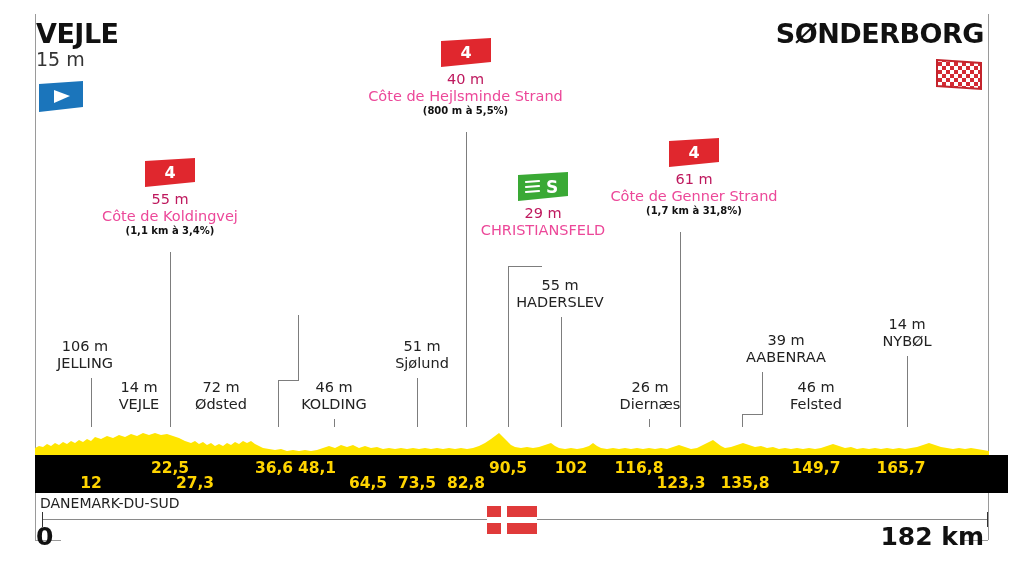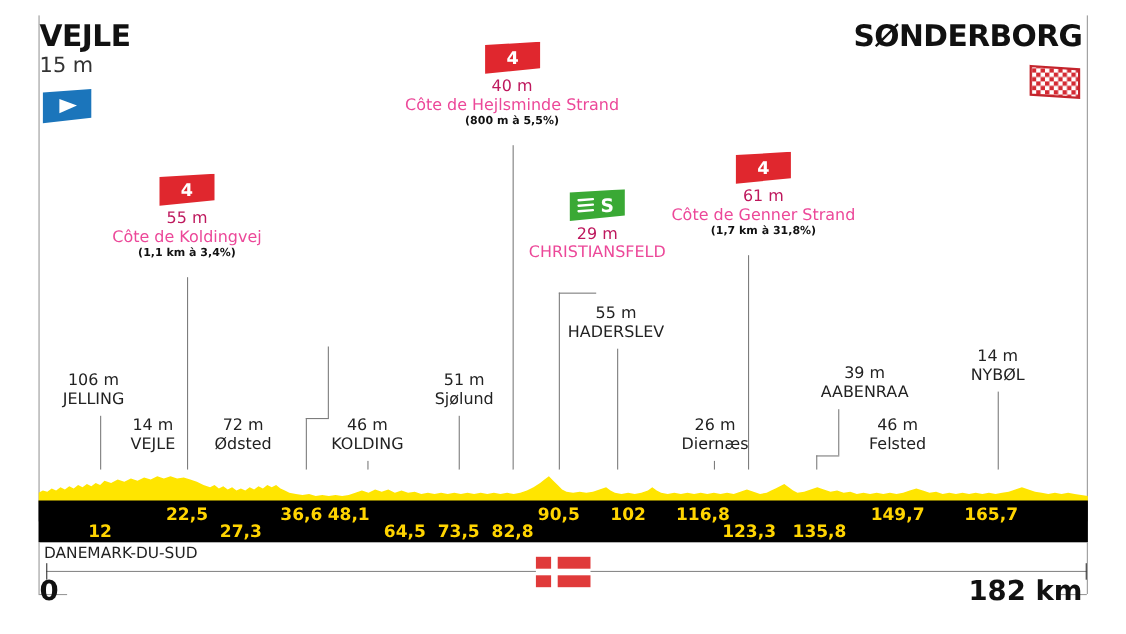--- a/index.html
+++ b/index.html
@@ -69,20 +69,21 @@
   }
 
   
   #profile-wrap{position:absolute;left:35px;top:415px;width:954px;height:42px;}
   #profile-svg{display:block;width:954px;height:42px;}
 
   
   #km-bar{
     position:absolute;left:35px;top:455px;width:954px;height:38px;
     background:#000000;
+    padding-left:19px;
   }
   .km{
     position:absolute;
     color:#ffd400;
     font-weight:bold;
     font-size:15.5px;
     line-height:1;
     white-space:nowrap;
     transform:translateX(-50%);
   }
@@ -309,21 +310,21 @@
         L774,33 L780,34 L786,33 L792,31 L798,29 L804,31 L810,33 L816,32
         L822,34 L828,33 L834,34 L840,33 L846,34 L852,33 L858,34 L864,33
         L870,34 L876,33 L882,32 L888,30 L894,28 L900,30 L906,32 L912,33
         L918,34 L924,33 L930,34 L936,33 L942,34 L948,35 L954,36 L954,42 Z"></path>
     </svg>
   </div>
 
   <div id="km-bar">
     <div class="km dn" style="left:56px;">12</div>
     <div class="km up" style="left:135px;">22,5</div>
-    <div class="km dn" style="left:184px;">27,3</div>
+    <div class="km dn" style="left:160px;">27,3</div>
     <div class="km up" style="left:222px;margin-left:17px;">36,6</div>
     <div class="km up" style="left:282px;">48,1</div>
     <div class="km dn" style="left:333px;">64,5</div>
     <div class="km dn" style="left:382px;">73,5</div>
     <div class="km dn" style="left:431px;">82,8</div>
     <div class="km up" style="left:473px;">90,5</div>
     <div class="km up" style="left:536px;">102</div>
     <div class="km up" style="left:604px;">116,8</div>
     <div class="km dn" style="left:646px;">123,3</div>
     <div class="km dn" style="left:710px;">135,8</div>

